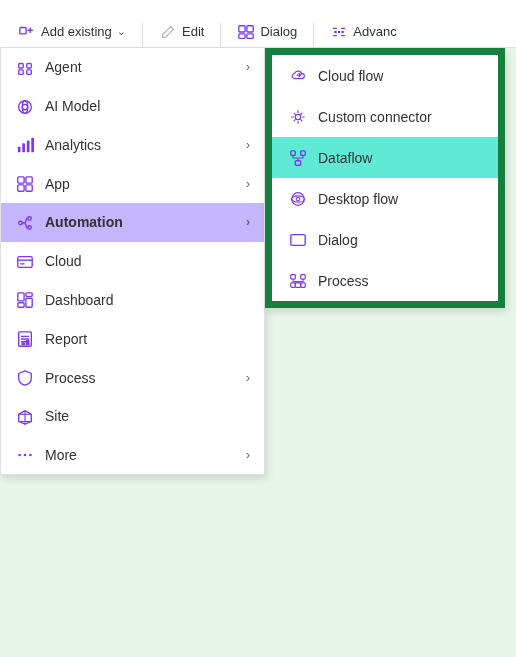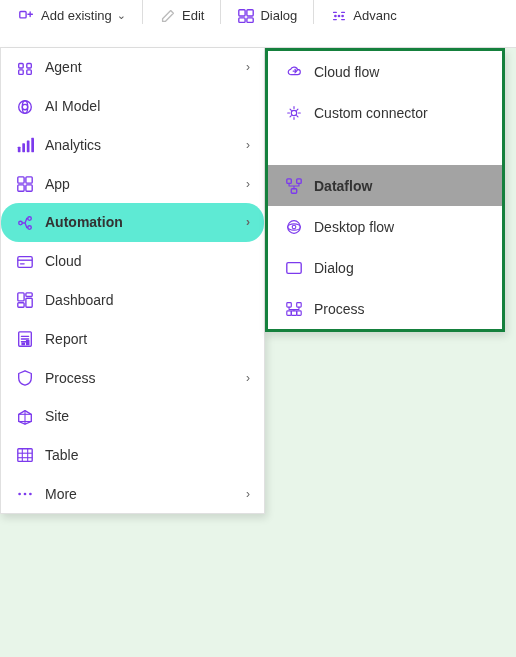--- a/index.html
+++ b/index.html
@@ -9,21 +9,21 @@
       background: #f3f2f1;
       width: 516px;
       height: 657px;
       overflow: hidden;
       position: relative;
     }
 
     
     .toolbar {
       display: flex;
-      align-items: flex-start;
+      align-items: flex-end;
       background: #fff;
       border-bottom: 1px solid #e0e0e0;
       padding: 0 8px;
       height: 48px;
       gap: 4px;
     }
     .toolbar-btn {
       display: flex;
       align-items: center;
       gap: 5px;
@@ -88,21 +88,21 @@
       display: flex;
       align-items: center;
       padding: 10px 14px;
       cursor: pointer;
       color: #333;
       font-size: 14px;
       gap: 10px;
       position: relative;
       justify-content: flex-end;
     }
-    .menu-item.active { background: #5eead4; font-weight: 600; border-radius: 18px; }
+    .menu-item.active { background: #c4b5fd; font-weight: 600; }
     .menu-item .item-icon {
       color: #7c3aed;
       font-size: 16px;
       width: 20px;
       text-align: center;
       flex-shrink: 0;
     }
     .menu-item .item-label {
       flex: 1;
     }
@@ -111,35 +111,35 @@
       color: #666;
     }
 
     
     .submenu {
       position: absolute;
       top: 48px;
       left: 265px;
       width: 240px;
       background: #fff;
-      border: 3px solid #15803d;
+      border: 7px solid #15803d;
       box-shadow: 2px 4px 8px rgba(0,0,0,0.12);
       z-index: 101;
     }
 
     .submenu-item {
       display: flex;
       align-items: center;
       padding: 11px 16px;
       cursor: pointer;
       color: #333;
       font-size: 14px;
       gap: 10px;
     }
-    .submenu-item.active { background: #a3a3a3; font-weight: 700; margin-top: 32px; }
+    .submenu-item.active { background: #5eead4; font-weight: 400; }
     .submenu-item .sub-icon {
       color: #7c3aed;
       font-size: 15px;
       width: 20px;
       text-align: center;
       flex-shrink: 0;
     }
     .submenu-item .sub-label {
       flex: 1;
     }
@@ -322,32 +322,20 @@
       <svg class="svg-icon" viewBox="0 0 20 20" fill="none">
         <polygon points="10,3 3,7 3,15 10,18 17,15 17,7" stroke="#7c3aed" stroke-width="1.5" stroke-linejoin="round" fill="none"></polygon>
         <line x1="3" y1="7" x2="17" y2="7" stroke="#7c3aed" stroke-width="1.2"></line>
         <line x1="3" y1="15" x2="17" y2="15" stroke="#7c3aed" stroke-width="1.2"></line>
         <line x1="10" y1="3" x2="10" y2="18" stroke="#7c3aed" stroke-width="1.2"></line>
       </svg>
     </span>
     <span class="item-label">Site</span>
   </div>
 
-  <div class="menu-item">
-    <span class="item-icon">
-      <svg class="svg-icon" viewBox="0 0 20 20" fill="none">
-        <rect x="2" y="3" width="16" height="14" rx="1" stroke="#7c3aed" stroke-width="1.5"></rect>
-        <line x1="2" y1="8" x2="18" y2="8" stroke="#7c3aed" stroke-width="1.2"></line>
-        <line x1="2" y1="13" x2="18" y2="13" stroke="#7c3aed" stroke-width="1.2"></line>
-        <line x1="7" y1="3" x2="7" y2="17" stroke="#7c3aed" stroke-width="1.2"></line>
-        <line x1="13" y1="3" x2="13" y2="17" stroke="#7c3aed" stroke-width="1.2"></line>
-      </svg>
-    </span>
-    <span class="item-label">Table</span>
-  </div>
 
   <div class="menu-item">
     <span class="item-icon">
       <svg class="svg-icon" viewBox="0 0 20 20" fill="none">
         <circle cx="4" cy="10" r="1.5" fill="#7c3aed"></circle>
         <circle cx="10" cy="10" r="1.5" fill="#7c3aed"></circle>
         <circle cx="16" cy="10" r="1.5" fill="#7c3aed"></circle>
       </svg>
     </span>
     <span class="item-label">More</span>

